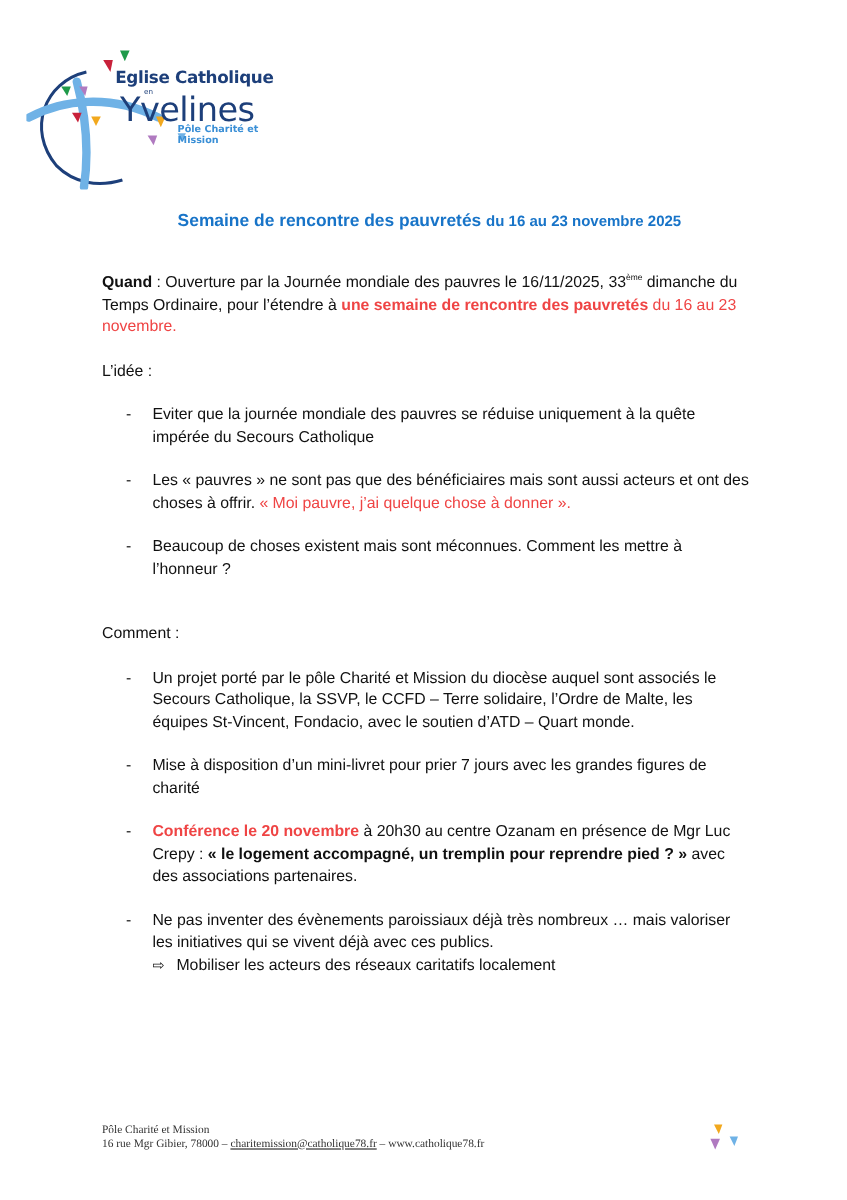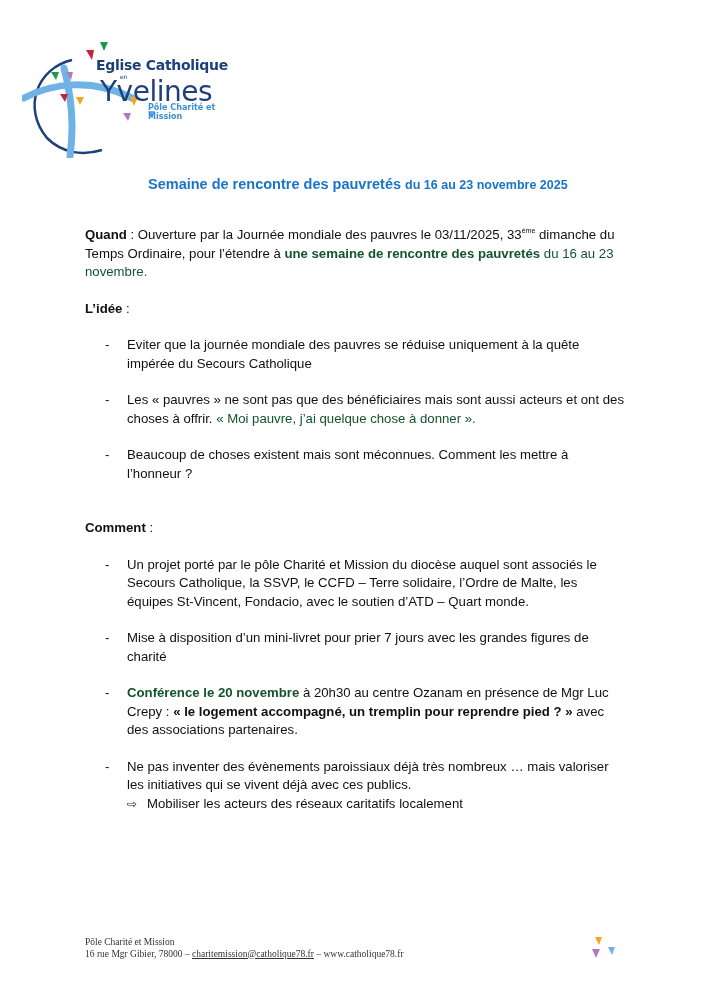--- a/index.html
+++ b/index.html
@@ -7,24 +7,24 @@
       font-family: "Liberation Sans", "DejaVu Sans", sans-serif; color: #111; }
     .logo { position: absolute; left: 22px; top: 38px; width: 230px; height: 120px; }
     .logo-text-1 { position: absolute; left: 74px; top: 19px; font-size: 14px; color: #1d3f7a; font-family: "DejaVu Sans", sans-serif; letter-spacing: -0.3px; font-weight: bold; }
     .logo-text-en { position: absolute; left: 98px; top: 35px; font-size: 6px; color: #1d3f7a; font-family: "DejaVu Sans", sans-serif; }
     .logo-text-2 { position: absolute; left: 78px; top: 37px; font-size: 28px; color: #1d3f7a; font-family: "DejaVu Sans", sans-serif; letter-spacing: -0.5px; }
     .logo-text-3 { position: absolute; left: 126px; top: 65px; font-size: 8px; color: #3a8fd6; font-weight: bold; font-family: "DejaVu Sans", sans-serif; }
     .title { position: absolute; left: 148px; top: 176px; font-size: 14.5px; color: #1874c8; font-weight: bold; white-space: nowrap; text-align: center; }
     .title .small { font-size: 12.5px; }
     .content { position: absolute; left: 85px; top: 226px; width: 540px; font-size: 13.2px; line-height: 18.5px; }
     p { margin: 0; }
-    .blue { color: #14532d; }
+    .blue { color: #ef4444; }
     .bold { font-weight: bold; }
     sup { font-size: 7px; vertical-align: 6px; line-height: 0; }
-    .heading { font-weight: bold; }
+    .heading { font-weight: normal; }
     .item { position: relative; padding-left: 42px; }
     .item .dash { position: absolute; left: 20px; top: 0; }
     .arrow-item { position: relative; padding-left: 20px; margin-left: 42px; }
     .arrow-item .arrow { position: absolute; left: 0; top: 0; font-size: 12px; }
     .footer { position: absolute; left: 85px; top: 937px; font-family: "Liberation Serif", serif; font-size: 9.5px; line-height: 11.5px; color: #333; }
     .footer a { color: #333; text-decoration: underline; margin-top: 32px; }
     .footer-flags { position: absolute; left: 590px; top: 935px; width: 32px; height: 30px; }
   </style>
 </head>
 <body>
@@ -50,21 +50,21 @@
   <div class="logo-text-3">Pôle Charité et Mission</div>
 </div>
 
 <div class="title">
   <span>Semaine de rencontre des pauvretés</span>
   <span class="small">du 16 au 23 novembre 2025</span>
 </div>
 
 <div class="content">
   <p>
-    <span class="bold">Quand</span><span> : Ouverture par la Journée mondiale des pauvres le 03/11/2025, 33</span><sup>ème</sup><span> dimanche du Temps Ordinaire, pour l’étendre à </span><span class="blue bold">une semaine de rencontre des pauvretés</span><span class="blue"> du 16 au 23 novembre.</span>
+    <span class="bold">Quand</span><span> : Ouverture par la Journée mondiale des pauvres le 16/11/2025, 33</span><sup>ème</sup><span> dimanche du Temps Ordinaire, pour l’étendre à </span><span class="blue bold">une semaine de rencontre des pauvretés</span><span class="blue"> du 16 au 23 novembre.</span>
   </p>
 
   <p style="margin-top:18px;"><span class="heading">L’idée</span><span> :</span></p>
 
   <div class="item" style="margin-top:18px;">
     <span class="dash">-</span>
     <span>Eviter que la journée mondiale des pauvres se réduise uniquement à la quête impérée du Secours Catholique</span>
   </div>
   <div class="item" style="margin-top:18px;">
     <span class="dash">-</span>

